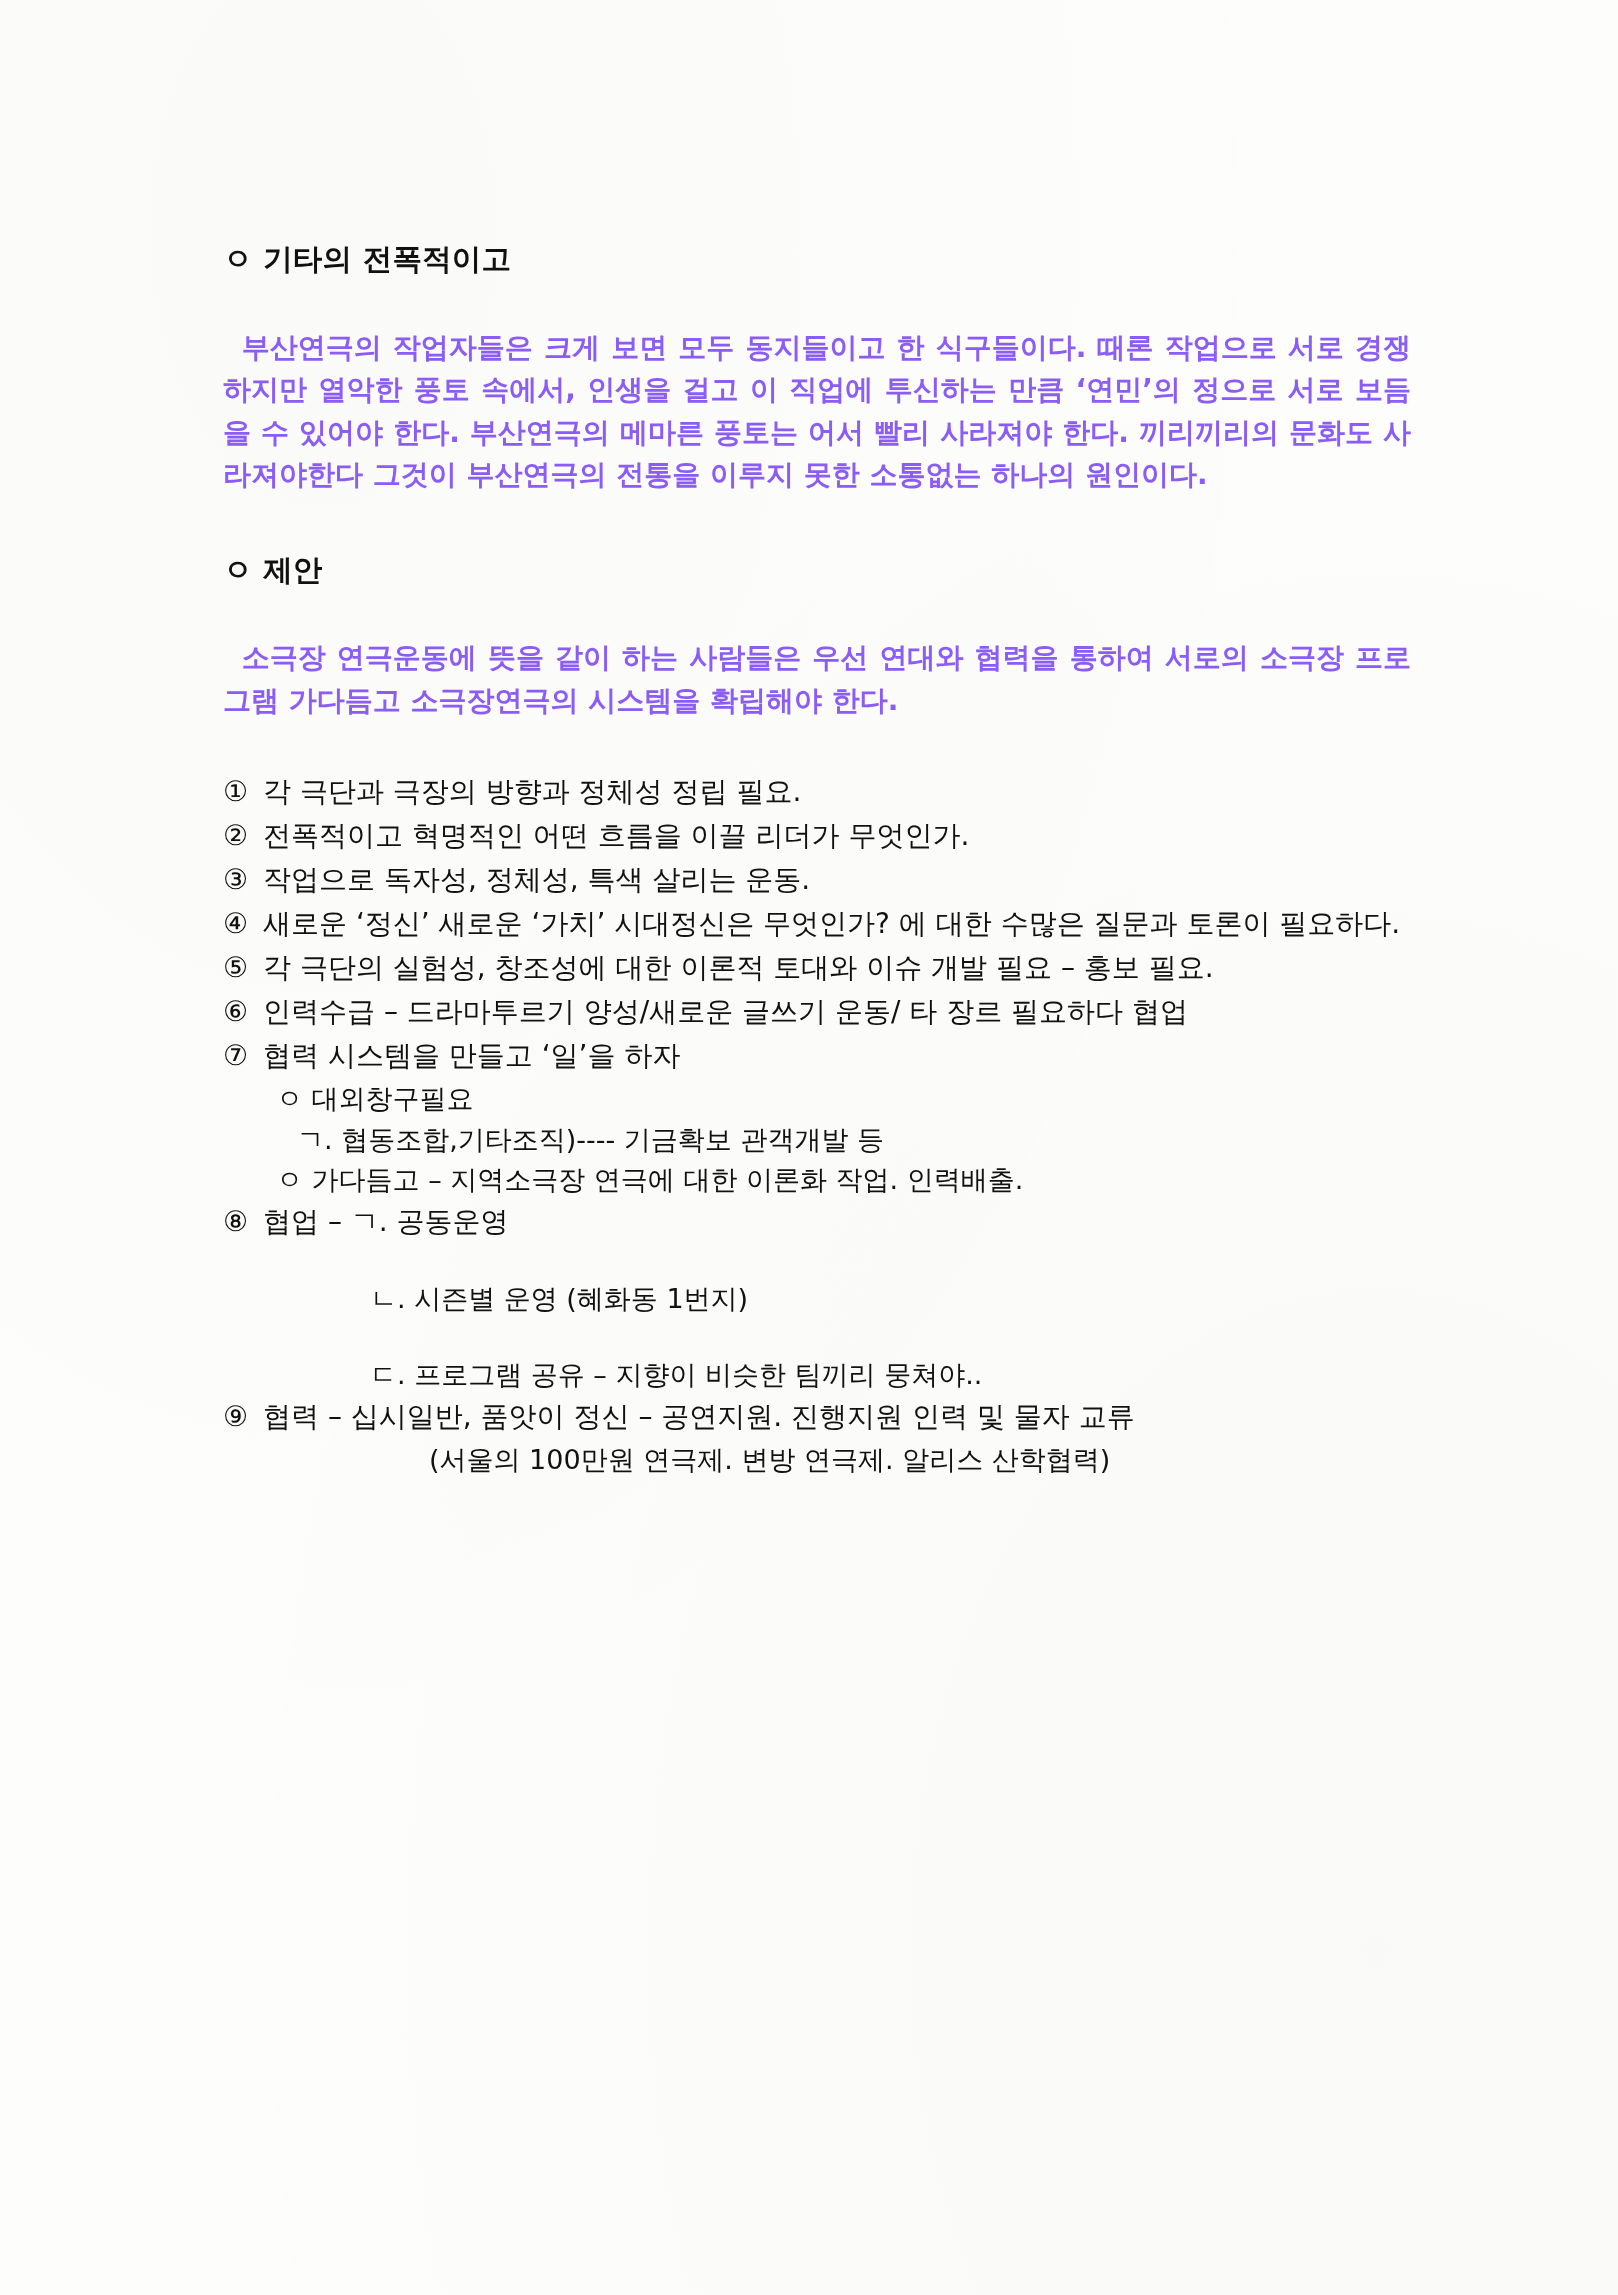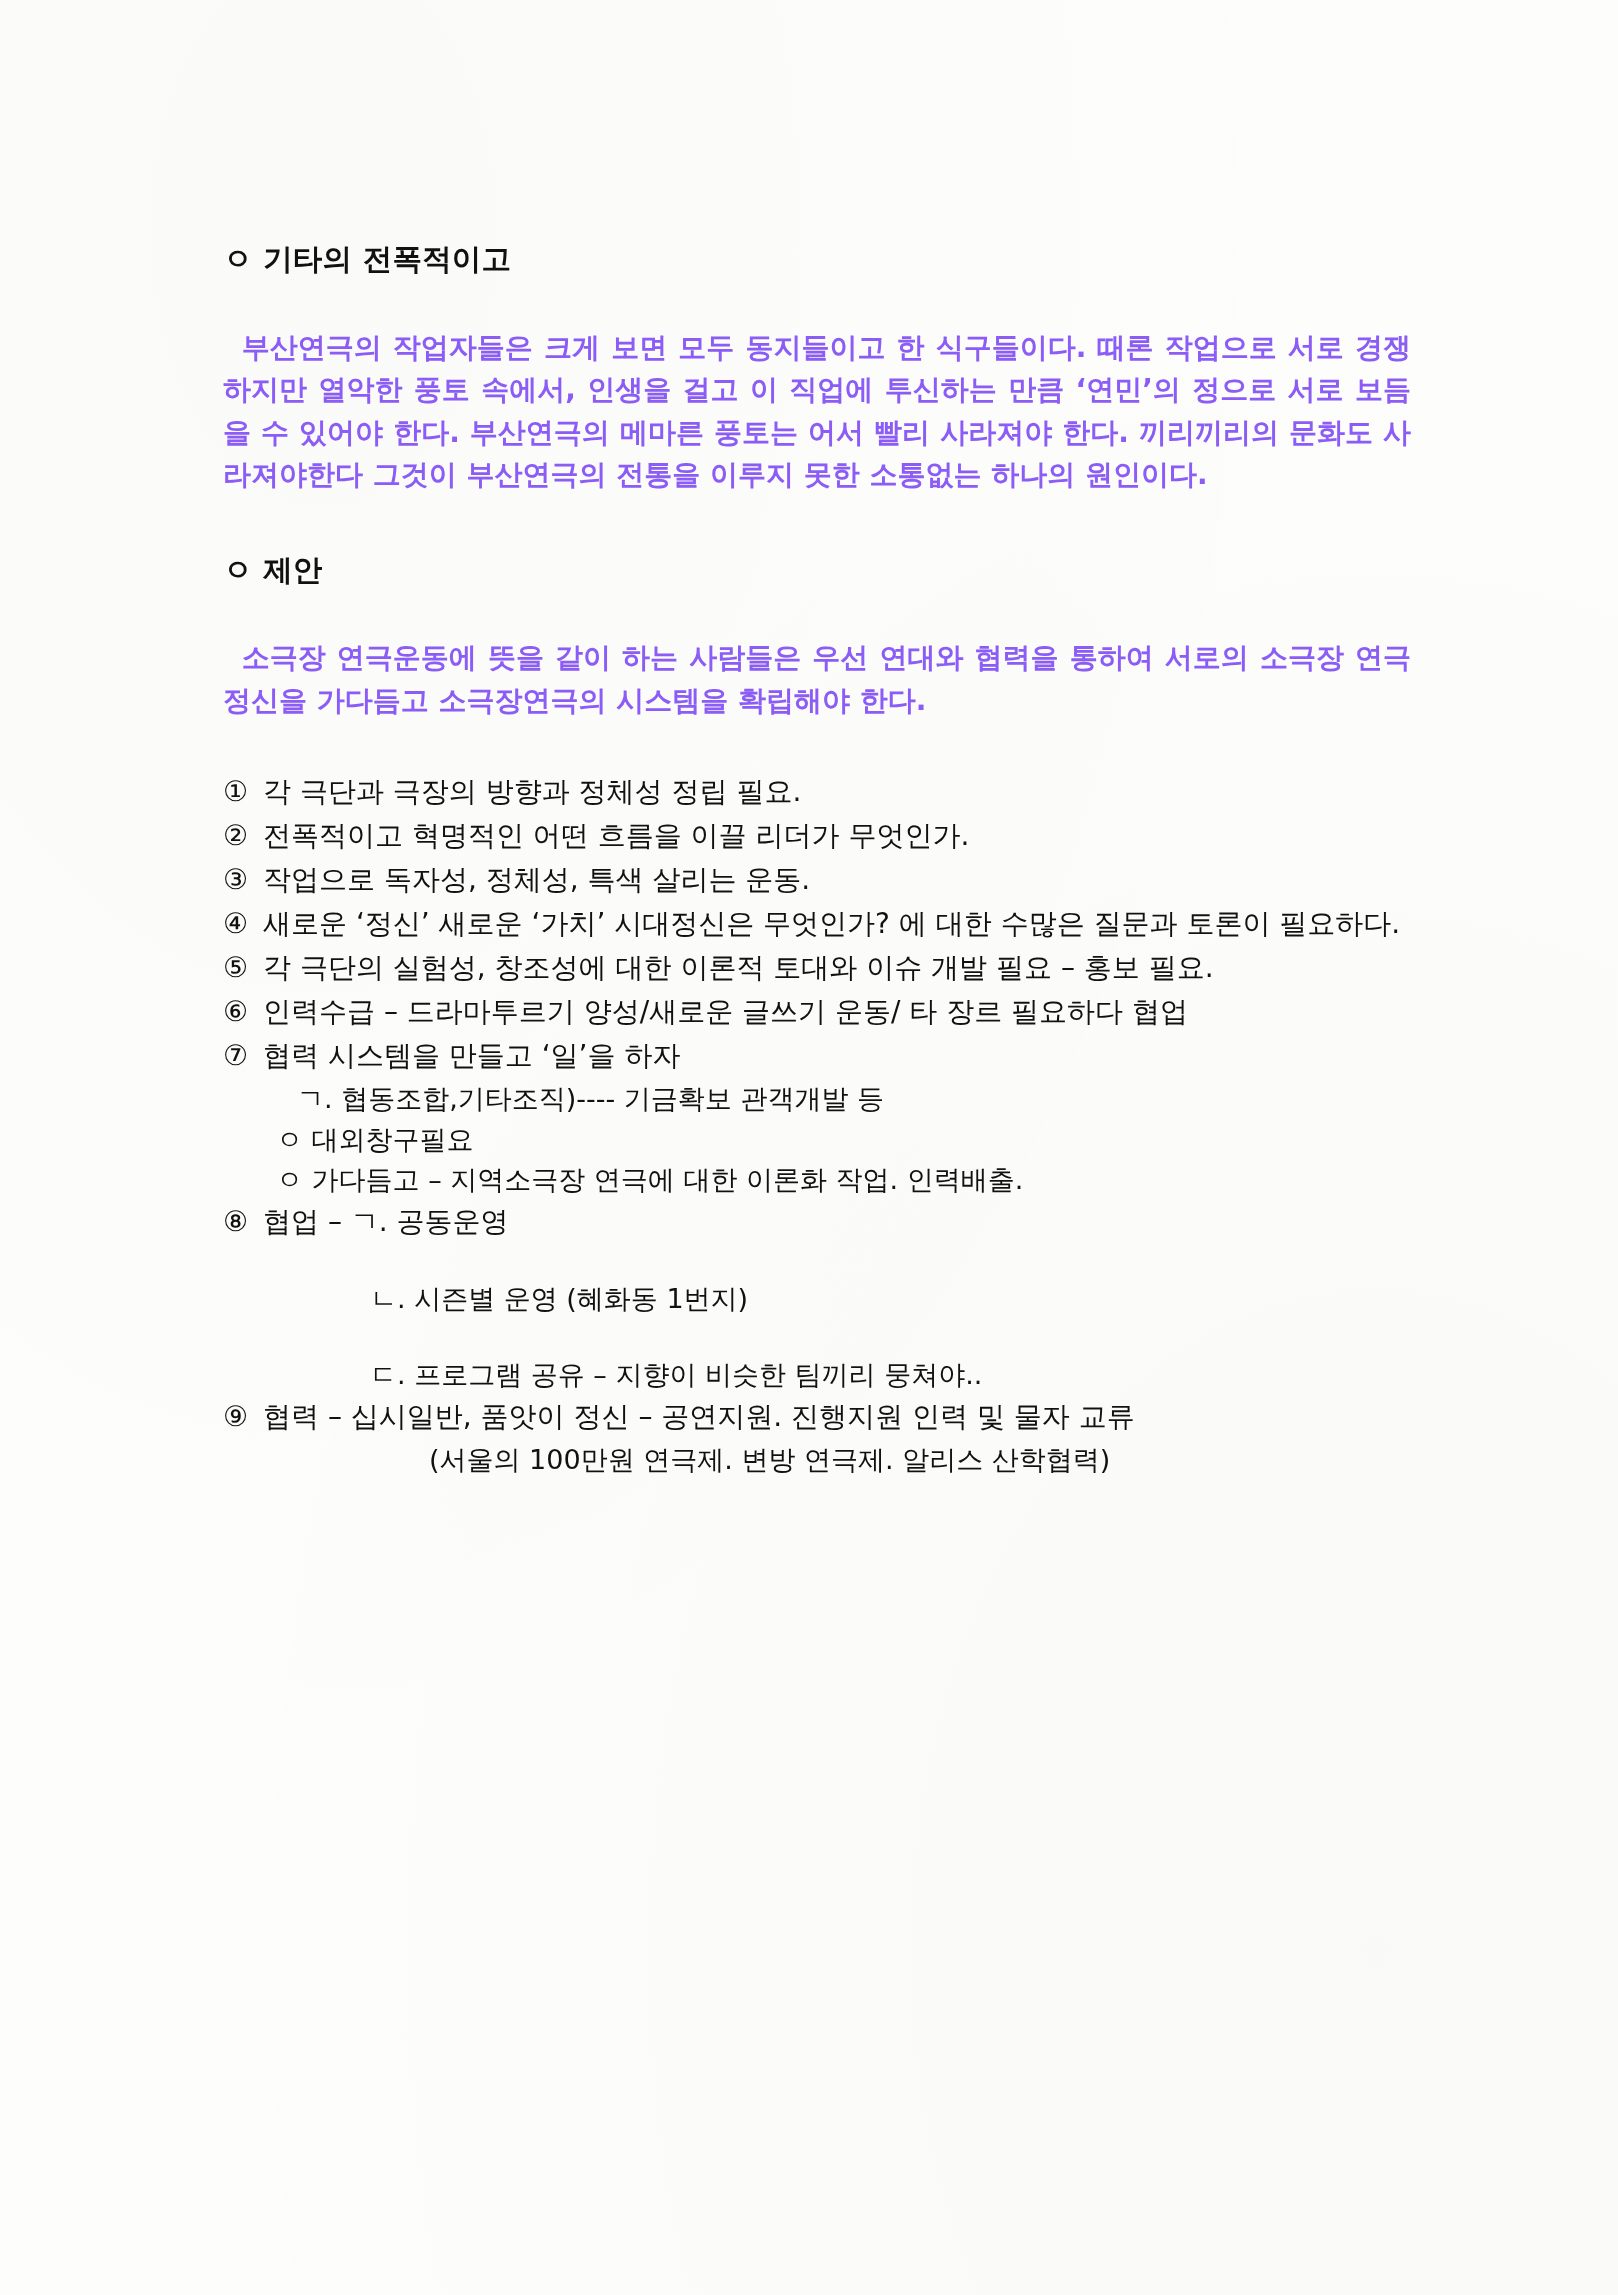--- a/index.html
+++ b/index.html
@@ -96,21 +96,21 @@
   <div class="content">
 
     <div class="h-section">ㅇ 기타의 전폭적이고</div>
     <div class="gap-a"></div>
     <div class="para para-indent">부산연극의 작업자들은 크게 보면 모두 동지들이고 한 식구들이다. 때론 작업으로 서로 경쟁하지만 열악한 풍토 속에서, 인생을 걸고 이 직업에 투신하는 만큼 ‘연민’의 정으로 서로 보듬을 수 있어야 한다. 부산연극의 메마른 풍토는 어서 빨리 사라져야 한다. 끼리끼리의 문화도 사라져야한다 그것이 부산연극의 전통을 이루지 못한 소통없는 하나의 원인이다.</div>
 
     <div class="gap-b"></div>
 
     <div class="h-section">ㅇ 제안</div>
     <div class="gap-a"></div>
-    <div class="para para-indent">소극장 연극운동에 뜻을 같이 하는 사람들은 우선 연대와 협력을 통하여 서로의 소극장 연극정신을 가다듬고 소극장연극의 시스템을 확립해야 한다.</div>
+    <div class="para para-indent">소극장 연극운동에 뜻을 같이 하는 사람들은 우선 연대와 협력을 통하여 서로의 소극장 프로그램 가다듬고 소극장연극의 시스템을 확립해야 한다.</div>
 
     <div class="gap-c"></div>
 
     <ul class="list">
       <li class="li">
         <span class="marker">①</span>
         <span class="txt">각 극단과 극장의 방향과 정체성 정립 필요.</span>
       </li>
       <li class="li">
         <span class="marker">②</span>
@@ -131,22 +131,22 @@
       <li class="li">
         <span class="marker">⑥</span>
         <span class="txt">인력수급 – 드라마투르기 양성/새로운 글쓰기 운동/ 타 장르 필요하다 협업</span>
       </li>
       <li class="li">
         <span class="marker">⑦</span>
         <span class="txt">협력 시스템을 만들고 ‘일’을 하자</span>
       </li>
     </ul>
 
+    <div class="sub indent-1">ㅇ 대외창구필요</div>
     <div class="sub indent-2">ㄱ. 협동조합,기타조직)---- 기금확보 관객개발 등</div>
-    <div class="sub indent-1">ㅇ 대외창구필요</div>
     <div class="sub indent-1">ㅇ 가다듬고 – 지역소극장 연극에 대한 이론화 작업. 인력배출.</div>
 
     <ul class="list">
       <li class="li">
         <span class="marker">⑧</span>
         <span class="txt">협업 – ㄱ. 공동운영</span>
       </li>
     </ul>
 
     <div class="sub indent-3">ㄴ. 시즌별 운영 (혜화동 1번지)</div>

